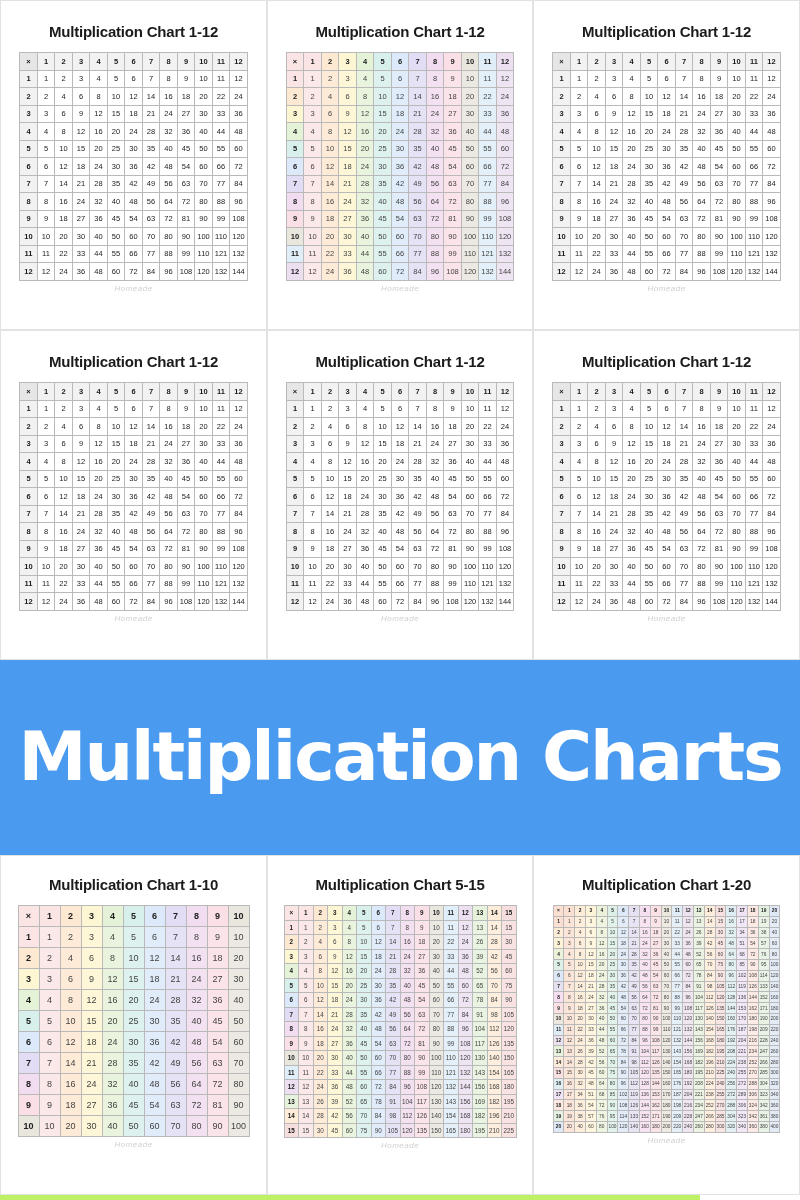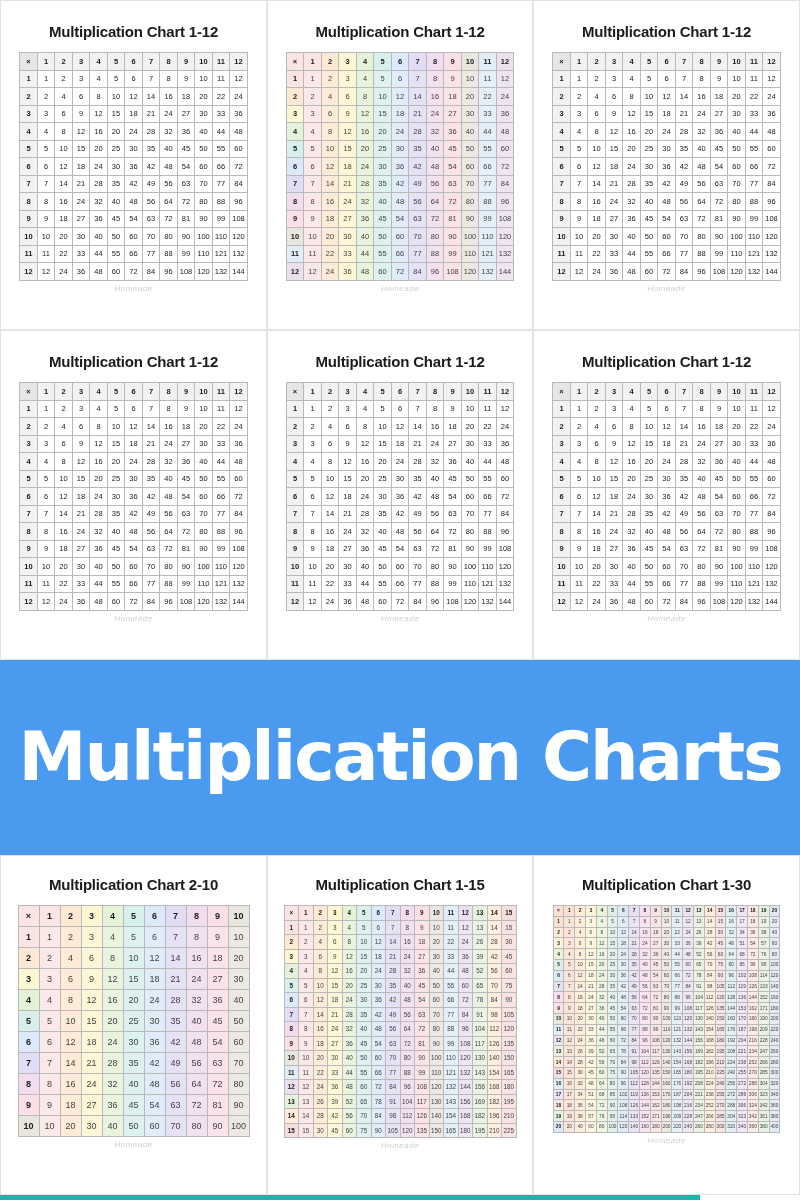--- a/index.html
+++ b/index.html
@@ -11,21 +11,21 @@
     width: 800px;
     height: 1200px;
     font-family: "Liberation Sans", sans-serif;
     position: relative;
     overflow: hidden;
   }
   .page {
     width: 700px;
     height: 1200px;
     position: relative;
-    background: #14b8a6;
+    background: #bef264;
   }
   .grid-row {
     display: flex;
     width: 800px;
   }
   .card {
     position: relative;
     background: #ffffff;
     border: 1px solid #e2e2e2;
     box-sizing: border-box;
@@ -1357,21 +1357,21 @@
       <div class="watermark">Homeade</div>
     </div>
   </div>
 
   <div class="banner" style="height:195px;">
     <div class="banner-title">Multiplication Charts</div>
   </div>
 
   <div class="grid-row">
     <div class="card" style="width:267px;height:340px;padding-top:20px;">
-      <div class="card-title">Multiplication Chart 2-10</div>
+      <div class="card-title">Multiplication Chart 1-10</div>
       <div class="table-slot" style="margin-top:12px;">
           <table class="mtable" style="font-size: 9px;">
             <thead>
               <tr>
                 <th class="corner" style="width: 21px; height: 21px; background: rgb(251, 228, 228);">×</th>
                 <th style="width: 21px; height: 21px; background: rgb(251, 228, 228);">1</th>
                 <th style="width: 21px; height: 21px; background: rgb(253, 232, 210);">2</th>
                 <th style="width: 21px; height: 21px; background: rgb(253, 246, 210);">3</th>
                 <th style="width: 21px; height: 21px; background: rgb(228, 243, 216);">4</th>
                 <th style="width: 21px; height: 21px; background: rgb(216, 240, 236);">5</th>
@@ -1512,21 +1512,21 @@
                 <td style="width: 21px; height: 21px; background: rgb(242, 220, 239); opacity: 0.85;">80</td>
                 <td style="width: 21px; height: 21px; background: rgb(250, 223, 230); opacity: 0.85;">90</td>
                 <td style="width: 21px; height: 21px; background: rgb(233, 230, 222); opacity: 0.85;">100</td>
               </tr>
             </tbody>
           </table>
         </div>
       <div class="watermark">Homeade</div>
     </div>
     <div class="card" style="width:266px;height:340px;padding-top:20px;">
-      <div class="card-title">Multiplication Chart 1-15</div>
+      <div class="card-title">Multiplication Chart 5-15</div>
       <div class="table-slot" style="margin-top:12px;">
           <table class="mtable" style="font-size: 6.3px;">
             <thead>
               <tr>
                 <th class="corner" style="width: 14.5px; height: 14.5px; background: rgb(251, 228, 228);">×</th>
                 <th style="width: 14.5px; height: 14.5px; background: rgb(251, 228, 228);">1</th>
                 <th style="width: 14.5px; height: 14.5px; background: rgb(253, 232, 210);">2</th>
                 <th style="width: 14.5px; height: 14.5px; background: rgb(253, 246, 210);">3</th>
                 <th style="width: 14.5px; height: 14.5px; background: rgb(228, 243, 216);">4</th>
                 <th style="width: 14.5px; height: 14.5px; background: rgb(216, 240, 236);">5</th>
@@ -1812,21 +1812,21 @@
                 <td style="width: 14.5px; height: 14.5px; background: rgb(230, 242, 220); opacity: 0.85;">195</td>
                 <td style="width: 14.5px; height: 14.5px; background: rgb(253, 236, 216); opacity: 0.85;">210</td>
                 <td style="width: 14.5px; height: 14.5px; background: rgb(247, 222, 222); opacity: 0.85;">225</td>
               </tr>
             </tbody>
           </table>
         </div>
       <div class="watermark">Homeade</div>
     </div>
     <div class="card" style="width:267px;height:340px;padding-top:20px;">
-      <div class="card-title">Multiplication Chart 1-30</div>
+      <div class="card-title">Multiplication Chart 1-20</div>
       <div class="table-slot" style="margin-top:12px;">
           <table class="mtable" style="font-size: 4.8px;">
             <thead>
               <tr>
                 <th class="corner" style="width: 10.8px; height: 10.8px; background: rgb(251, 224, 210);">×</th>
                 <th style="width: 10.8px; height: 10.8px; background: rgb(251, 224, 210);">1</th>
                 <th style="width: 10.8px; height: 10.8px; background: rgb(253, 236, 214);">2</th>
                 <th style="width: 10.8px; height: 10.8px; background: rgb(253, 244, 216);">3</th>
                 <th style="width: 10.8px; height: 10.8px; background: rgb(234, 243, 218);">4</th>
                 <th style="width: 10.8px; height: 10.8px; background: rgb(220, 240, 232);">5</th>

